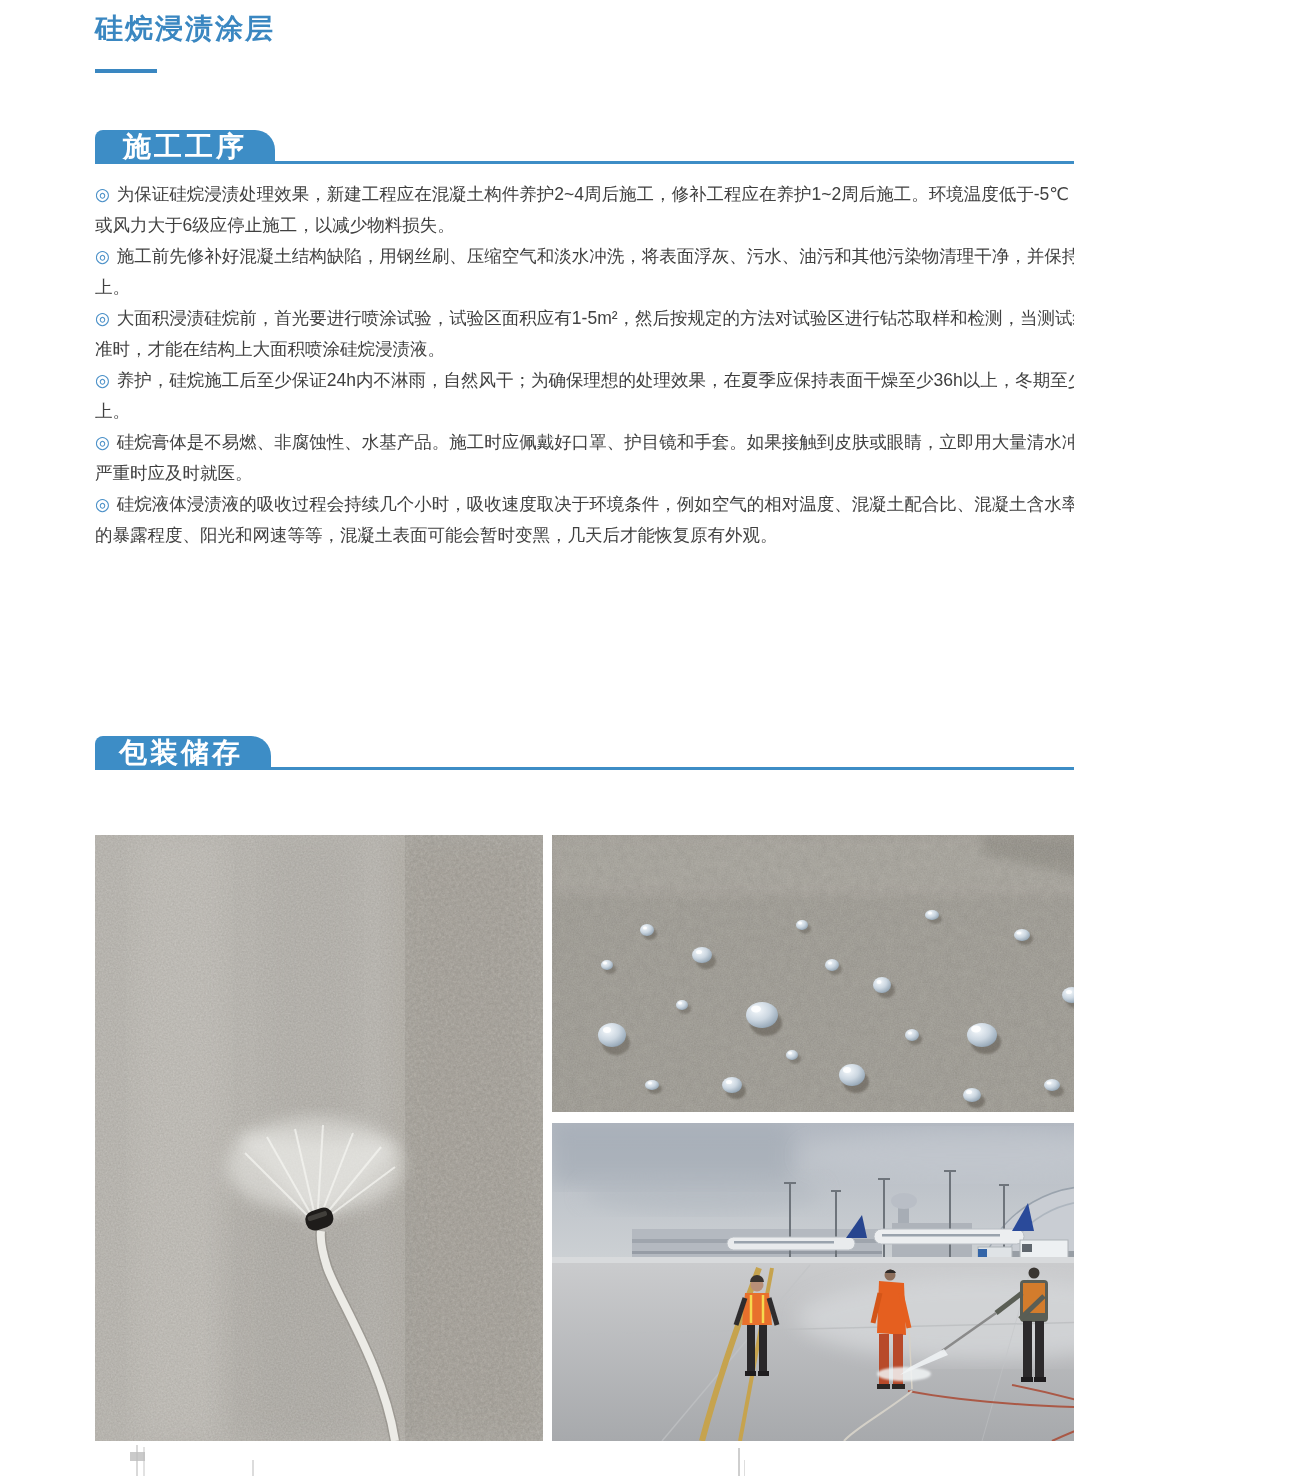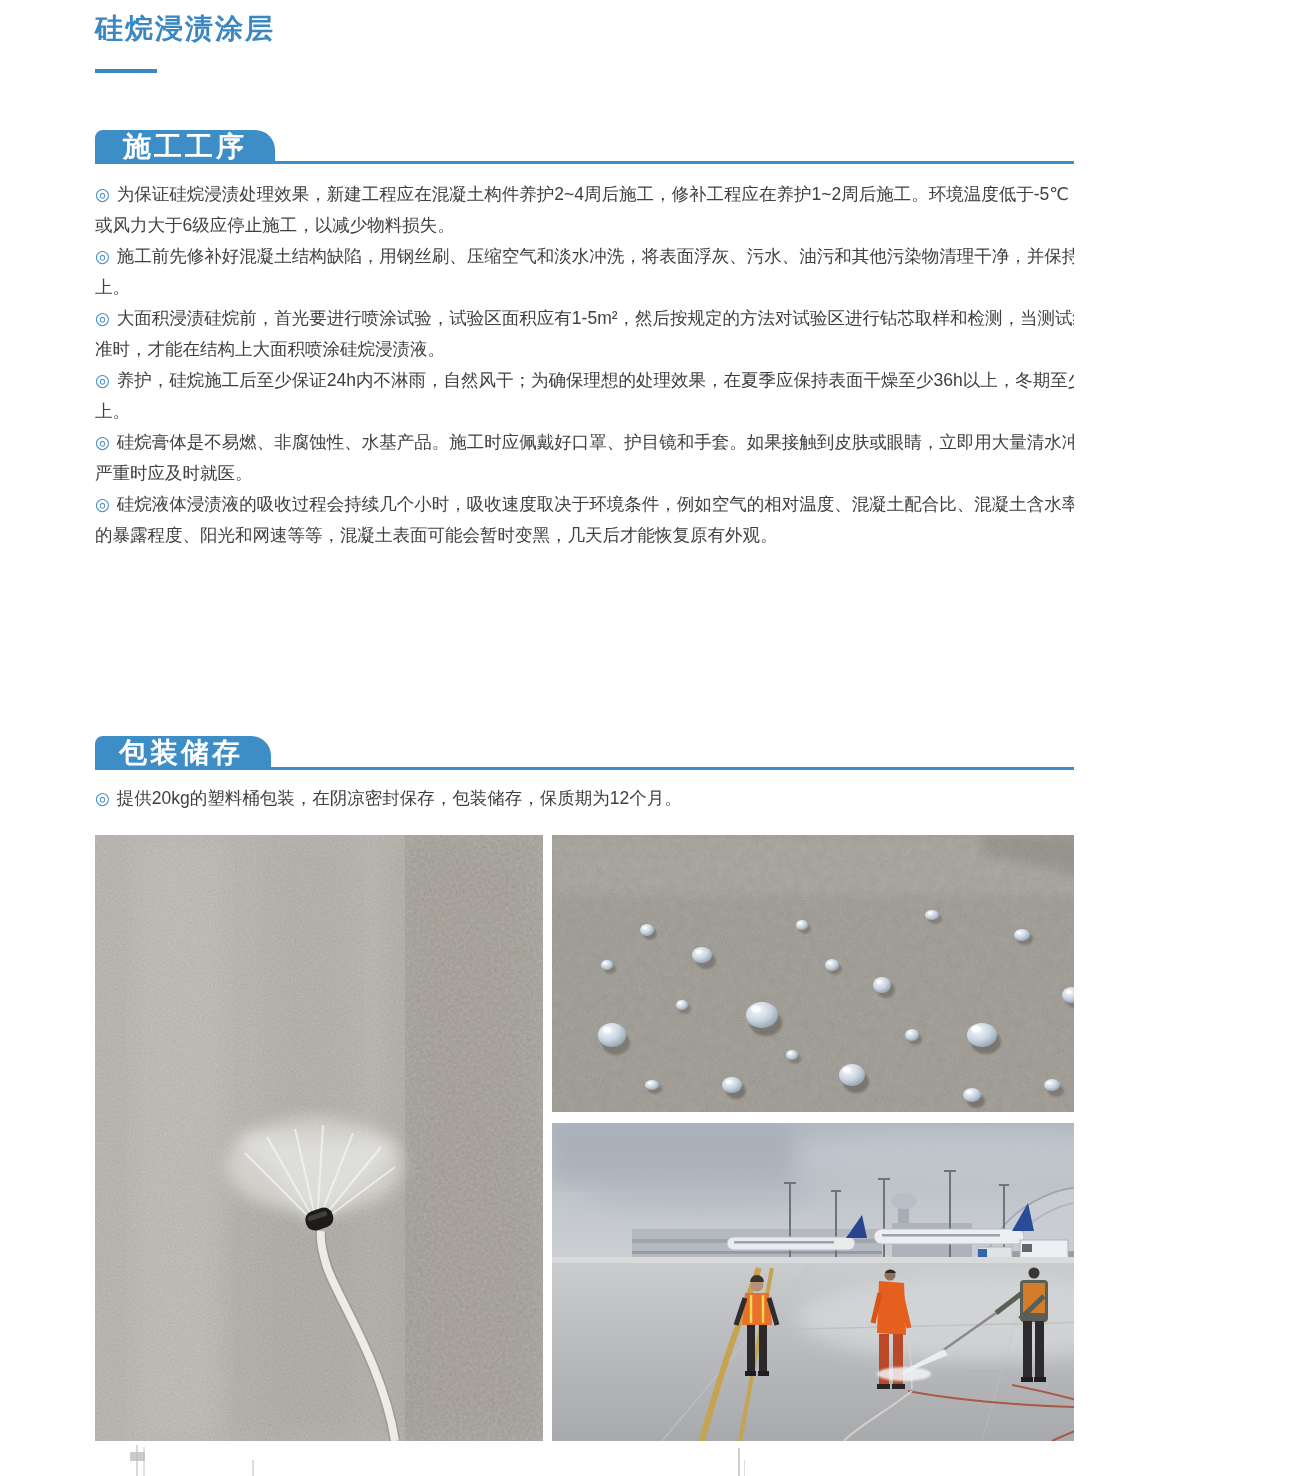--- a/index.html
+++ b/index.html
@@ -83,24 +83,20 @@
 
       <li class="bullet-item"><span class="bullet-marker">◎</span><span class="bullet-text">硅烷膏体是不易燃、非腐蚀性、水基产品。施工时应佩戴好口罩、护目镜和手套。如果接触到皮肤或眼睛，立即用大量清水冲洗，情况特别
 严重时应及时就医。</span></li>
 
       <li class="bullet-item"><span class="bullet-marker">◎</span><span class="bullet-text">硅烷液体浸渍液的吸收过程会持续几个小时，吸收速度取决于环境条件，例如空气的相对温度、混凝土配合比、混凝土含水率、被处理表面
 的暴露程度、阳光和网速等等，混凝土表面可能会暂时变黑，几天后才能恢复原有外观。</span></li>
     </ul>
 
   <div class="section-tab tab-2">包装储存</div>
   <div class="section-rule rule-2"></div>
-  <ul class="bullet-list list-2">
-
-      <li class="bullet-item"><span class="bullet-marker">◎</span><span class="bullet-text">提供20kg的塑料桶包装，在阴凉密封保存，包装储存，保质期为12个月。</span></li>
-    </ul>
 
   <svg class="photo photo-left" width="448" height="606" viewBox="0 0 448 606">
     <defs>
       <filter id="specDark" x="0" y="0" width="100%" height="100%">
         <feTurbulence type="fractalNoise" baseFrequency="0.55" numOctaves="2" seed="3" stitchTiles="stitch"></feTurbulence>
         <feColorMatrix type="matrix" values="0 0 0 0 0.25  0 0 0 0 0.24  0 0 0 0 0.22  0 0 0 0.55 0"></feColorMatrix>
       </filter>
       <filter id="specLight" x="0" y="0" width="100%" height="100%">
         <feTurbulence type="fractalNoise" baseFrequency="0.6" numOctaves="2" seed="8" stitchTiles="stitch"></feTurbulence>
         <feColorMatrix type="matrix" values="0 0 0 0 0.96  0 0 0 0 0.95  0 0 0 0 0.92  0 0 0 0.5 0"></feColorMatrix>

